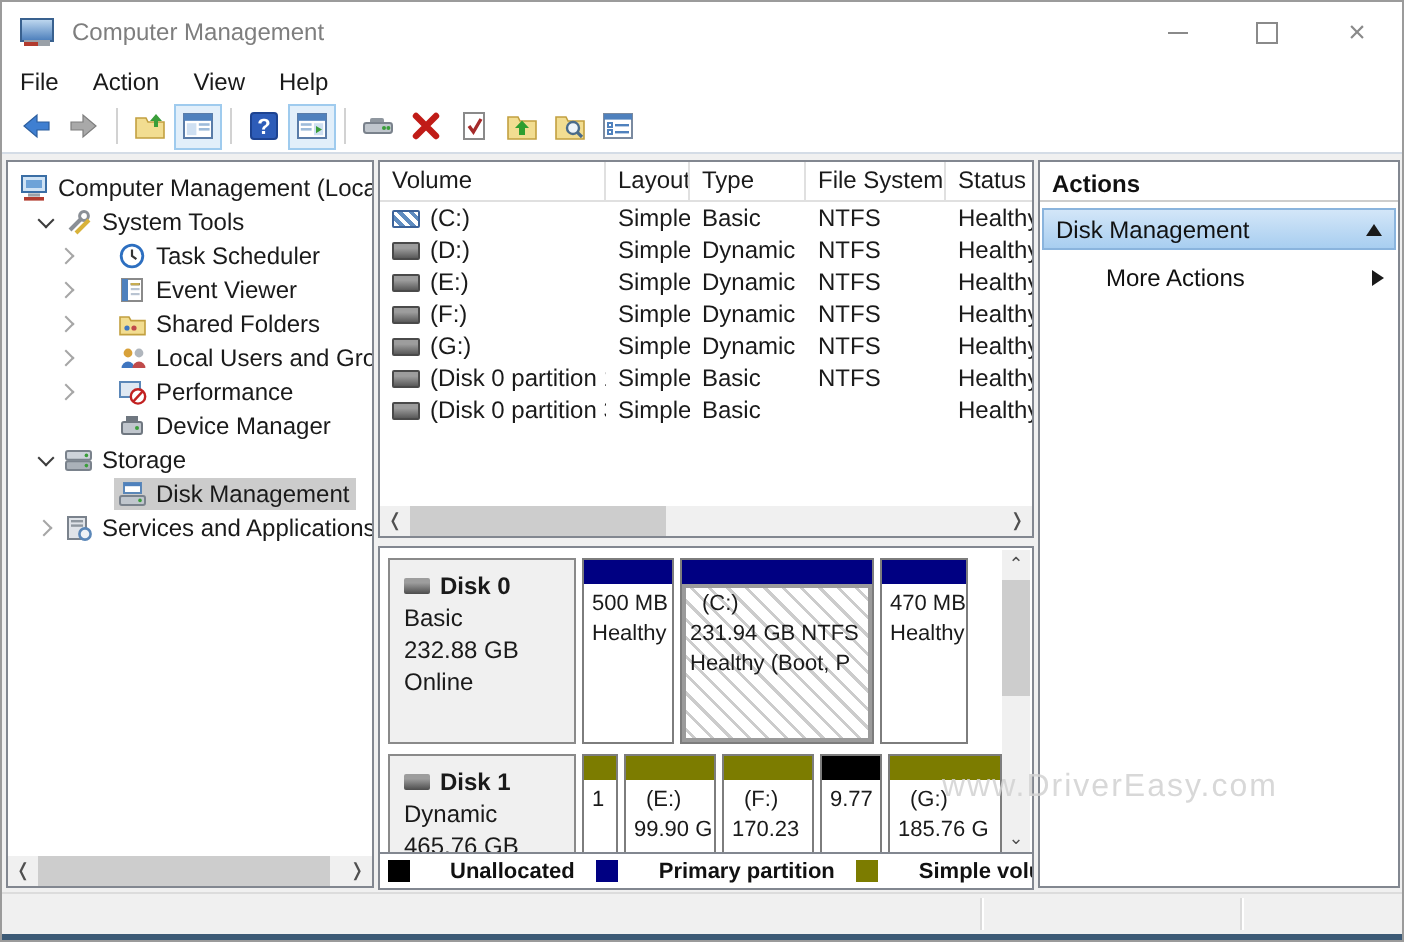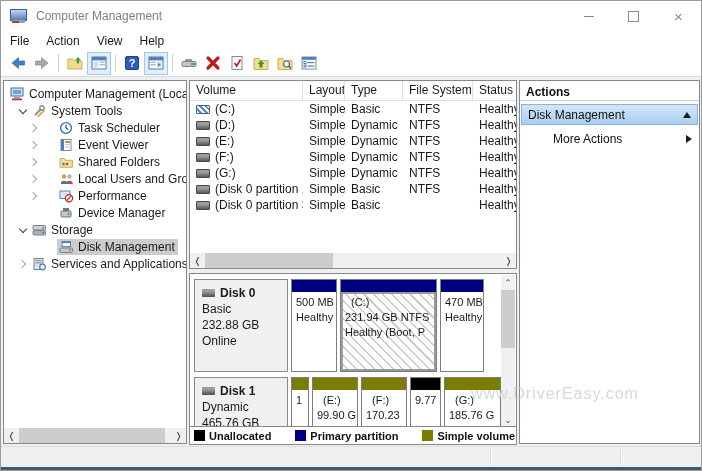--- a/index.html
+++ b/index.html
@@ -62,21 +62,21 @@
   .disk-info{position:absolute;left:0;top:0;width:94px;height:93px;background:#f0f0f0;border:1px solid #8a8a8a;box-sizing:border-box;padding:5px 0 0 7px;font-size:12px;line-height:16px;color:#1a1a1a;}
   .disk-name{display:flex;align-items:center;font-weight:bold;}
   .drive-ic{width:13px;height:8px;background:linear-gradient(#9d9d9d 30%,#4c4c4c);border-radius:1px;margin-right:5px;}
   .part{position:absolute;top:0;height:93px;border:1px solid #7d7d7d;background:#fff;box-sizing:border-box;overflow:hidden;}
   .part-bar{height:12px;width:100%;}
   .part-body{position:absolute;top:12px;left:0;right:0;bottom:0;font-size:11px;line-height:15px;color:#1a1a1a;white-space:nowrap;overflow:hidden;padding-top:3px;}
   .pl1{padding-left:10px;} .pl{padding-left:4px;}
   .part.sel .part-body{background:repeating-linear-gradient(45deg,#ffffff 0 5px,#cccccc 5px 6.5px);box-shadow:inset 0 0 0 2px #9b9b9b;}
   
   .legend{position:absolute;left:0;right:0;bottom:0;height:17px;background:#fff;border-top:1px solid #828790;display:flex;align-items:center;font-size:11px;font-weight:bold;color:#111;padding-left:4px;z-index:5;}
-  .leg{display:flex;align-items:center;margin-right:24px;white-space:nowrap;}
+  .leg{display:flex;align-items:center;margin-right:11px;white-space:nowrap;gap:16px;}
   .legsw{width:11px;height:11px;margin-right:4px;flex:none;}
   
   .actions-panel{left:518px;top:79px;width:181px;height:364px;}
   .act-head{height:20px;font-size:12px;font-weight:bold;color:#111;padding:4px 12px 0 6px;border-bottom:1px solid #cdcdcd;box-sizing:border-box;}
   .act-row{margin:3px 1px 0 1px;height:21px;display:flex;align-items:center;font-size:12px;color:#111;
     background:linear-gradient(#d3e6f8,#a8cef0);border:1px solid #8ab4dd;box-sizing:border-box;padding:0 6px;}
   .act-row .lbl{flex:1;}
   .tri-up{width:0;height:0;border-left:4px solid transparent;border-right:4px solid transparent;border-bottom:6px solid #1a1a1a;}
   .act-more{height:21px;display:flex;align-items:center;font-size:12px;color:#111;padding:0 7px 0 33px;margin-top:3px;}
   .act-more .lbl{flex:1;}

